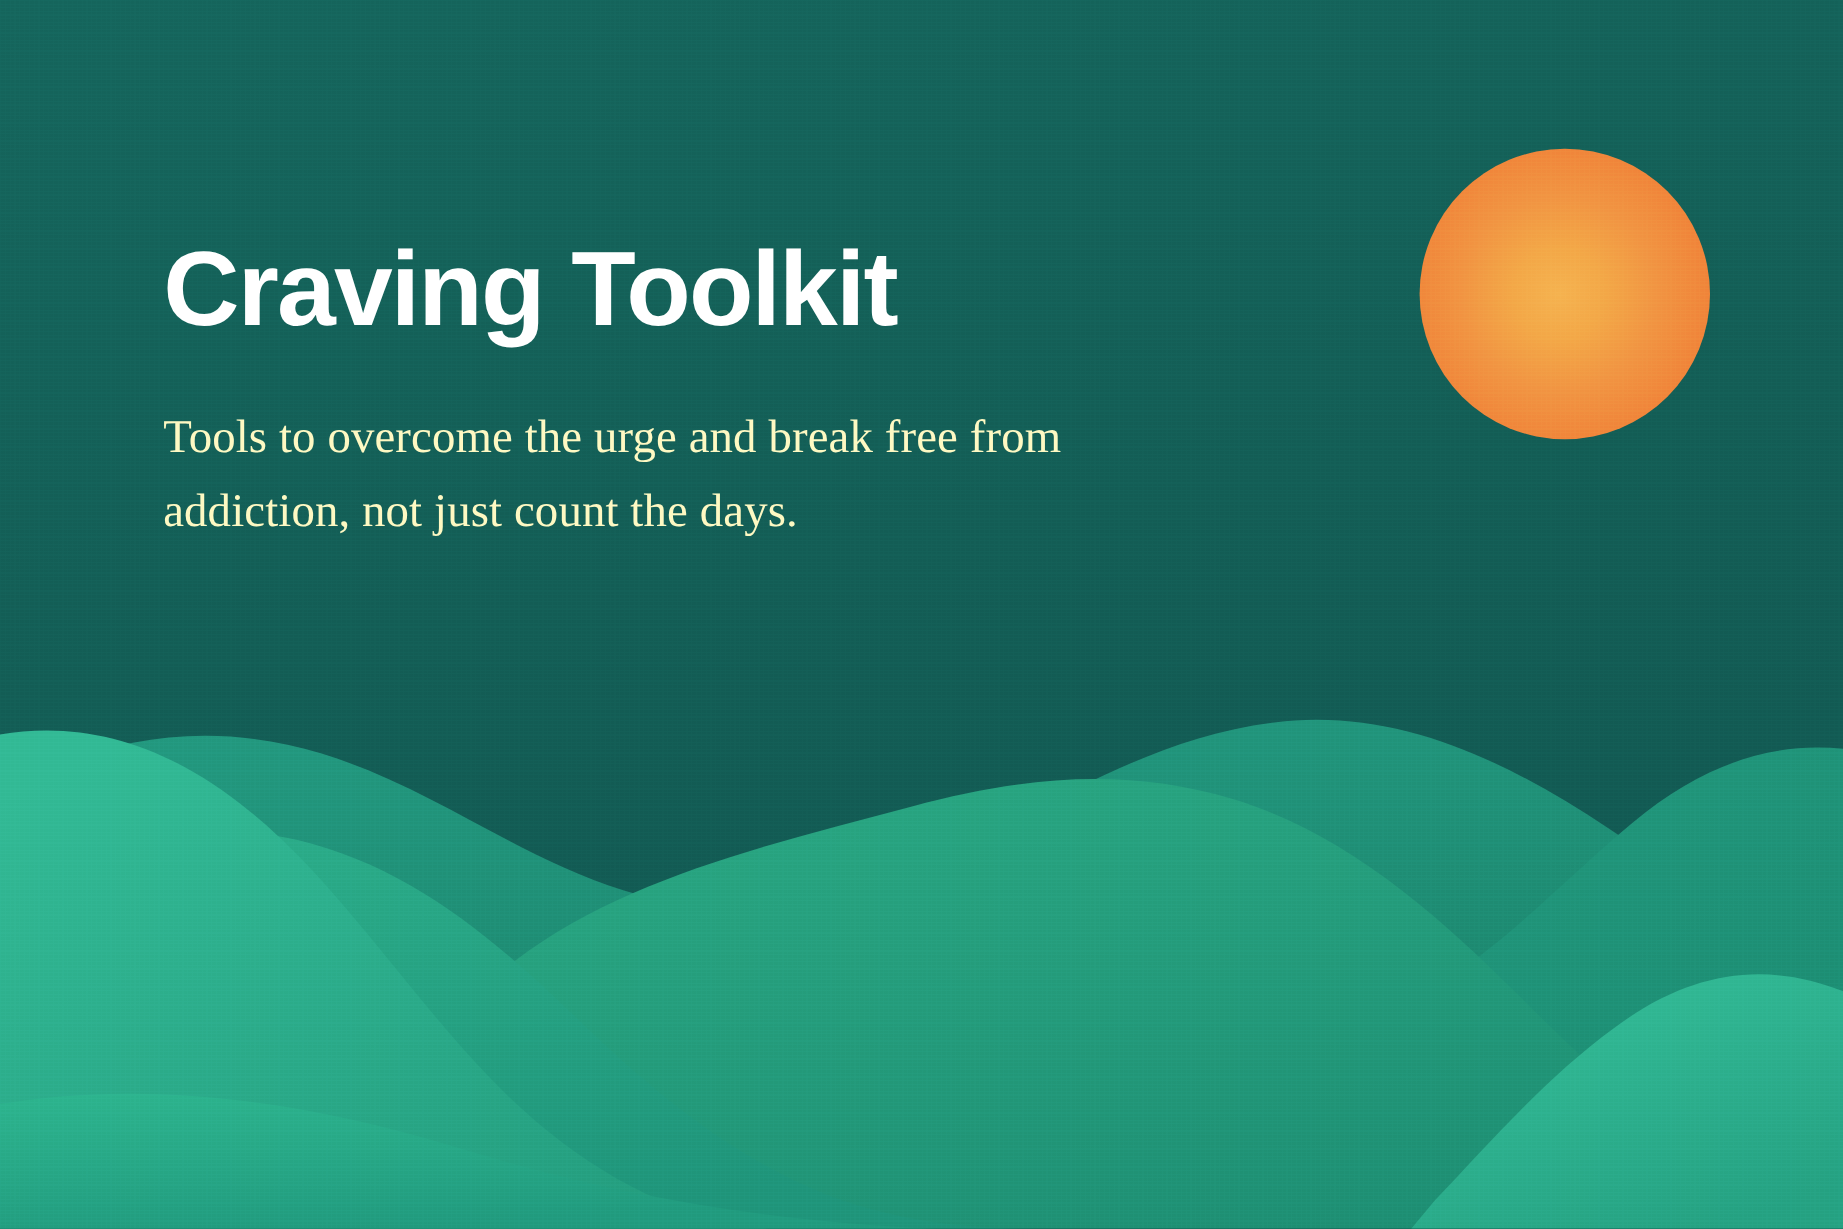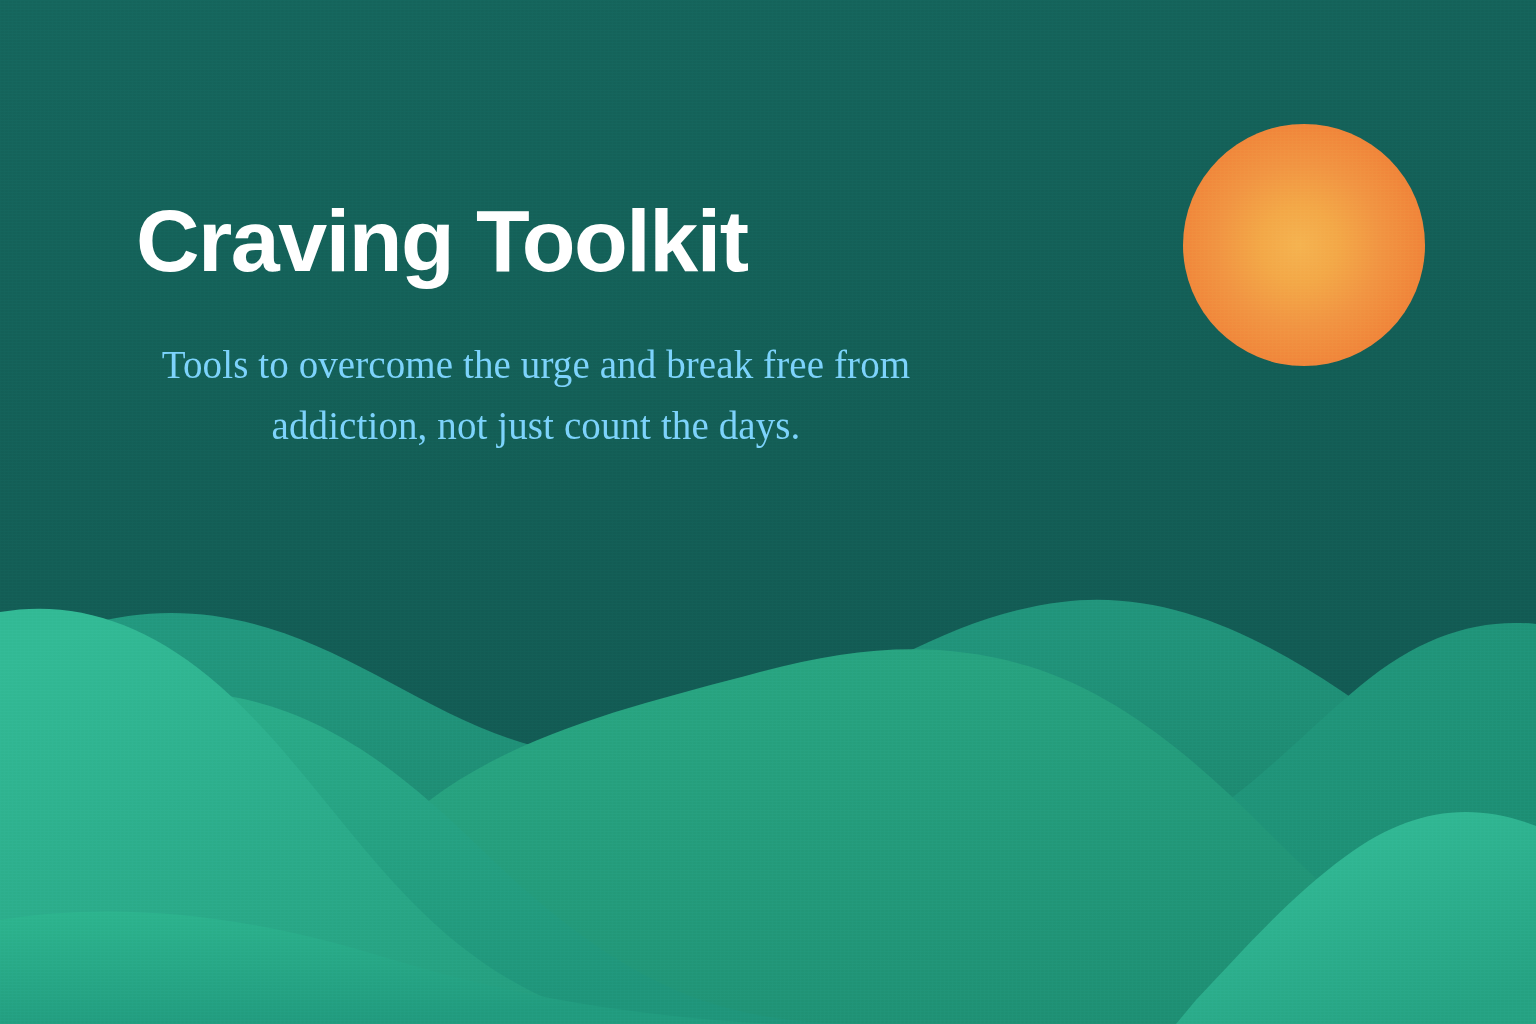--- a/index.html
+++ b/index.html
@@ -62,28 +62,27 @@
     margin: 0;
     color: #ffffff;
     font-family: "Liberation Sans", sans-serif;
     font-weight: 700;
     font-size: 88px;
     line-height: 1.02;
     letter-spacing: -1.5px;
   }
   .subtitle {
     margin: 48px 0 0 0;
-    color: #7dd3fc;
+    color: #fef9c3;
     font-family: "Liberation Serif", serif;
     font-weight: 400;
     font-size: 39px;
     line-height: 1.58;
     letter-spacing: .1px;
     max-width: 800px;
-    text-align: center;
   }
 </style>
 </head>
 <body>
 
 <div class="slide">
 
   <div class="sky"></div>
 
   <div class="sun"></div>

